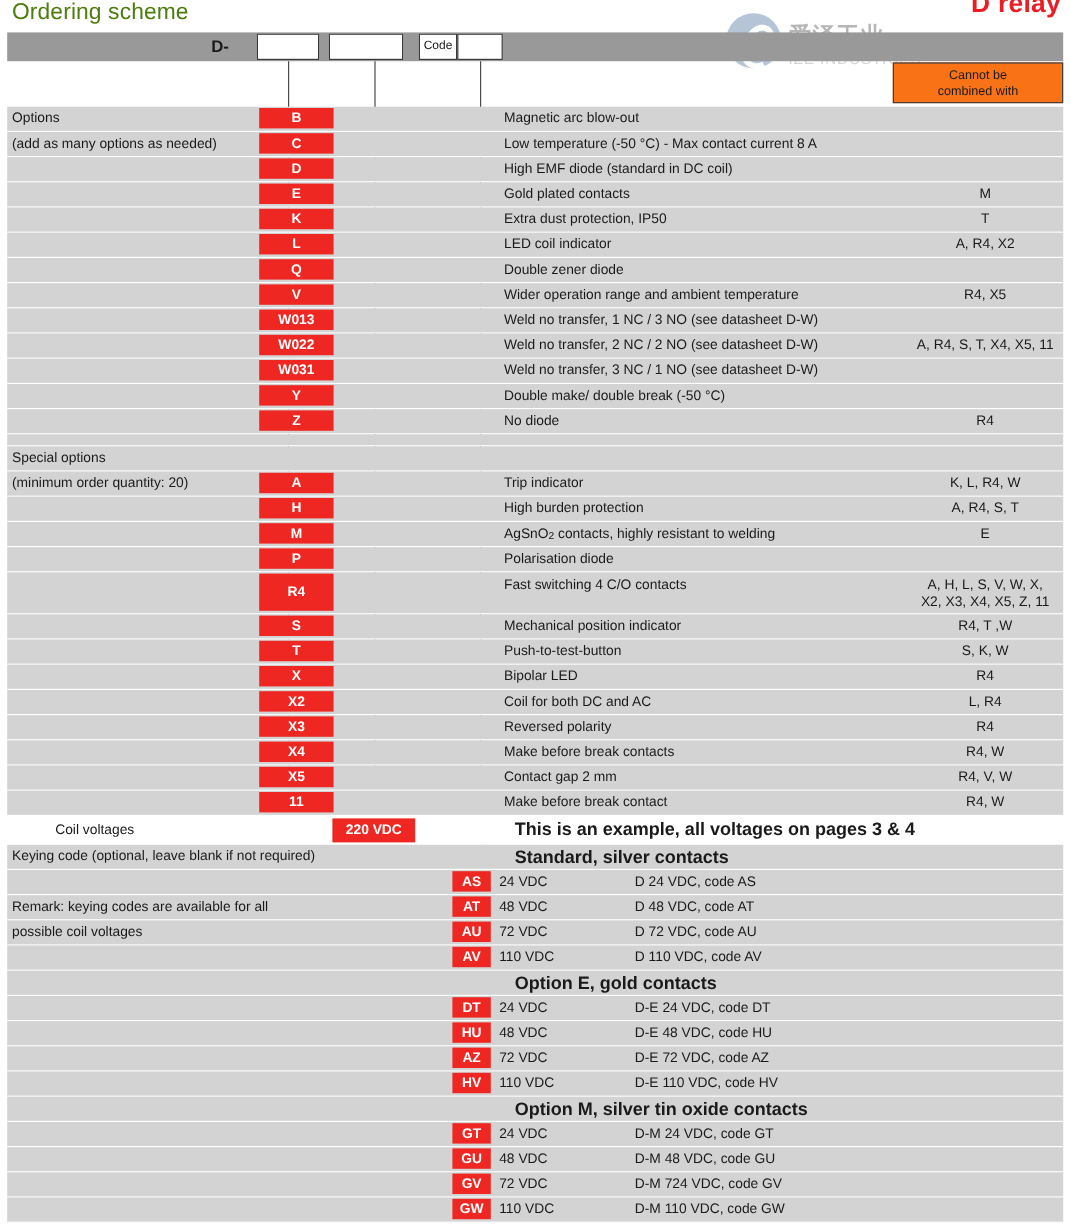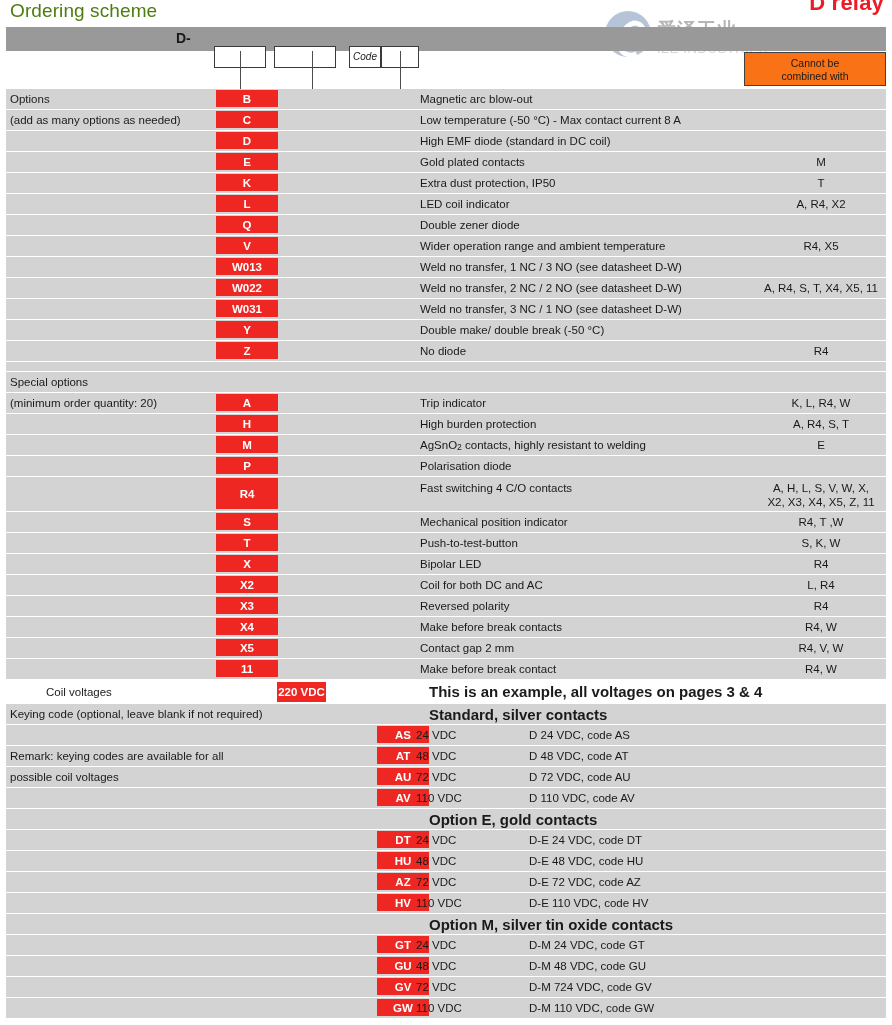--- a/index.html
+++ b/index.html
@@ -57,22 +57,22 @@
   .codebar {
     position: absolute; left: 6px; top: 27px;
     width: 880px; height: 24px;
     background: #999999;
   }
   .codebar .dash {
     position: absolute; left: 170px; top: 3px;
     font-size: 14px; font-weight: bold; color: #1a1a1a;
   }
   .cbox {
-    position: absolute; top: 19px; height: 22px;
-    background: #ffffff; border: 1px solid #3a3a3a; font-style: italic;
+    position: absolute; top: 1px; height: 22px;
+    background: #ffffff; border: 1px solid #3a3a3a;
   }
   .cbox.b1 { left: 208px; width: 52px; }
   .cbox.b2 { left: 268px; width: 62px; }
   .cbox.b3 { left: 343px; width: 32px; }
   .cbox.b4 { left: 375px; width: 38px; }
   .cbox .lbl {
     display:block; text-align:center; line-height:20px;
     font-size: 10px; color: #1a1a1a;
   }
 
@@ -151,21 +151,21 @@
     text-align: center;
     display:flex; align-items:center; justify-content:center;
   }
   .c-bold {
     position: absolute; left: 423px; top: 0; height: 100%;
     font-size: 15px; font-weight: bold; color: #1a1a1a; line-height: 21px;
     white-space: nowrap;
   }
   .kcode {
     position: absolute; left: 371px; top: 1px;
-    width: 52px; height: calc(100% - 3px);
+    width: 32px; height: calc(100% - 3px);
     background: #ee2722; color: #ffffff;
     font-size: 11.5px; font-weight: bold;
     display:flex; align-items:center; justify-content:center;
   }
   .kvolt {
     position: absolute; left: 410px; top: 0; height:100%;
     font-size: 11.5px; color: #1a1a1a; line-height: 21px;
   }
   .kdesc {
     position: absolute; left: 523px; top: 0; height:100%;
@@ -378,21 +378,21 @@
     </div>
 
     <div class="row">
       <div class="c-code">11</div>
       <div class="c-desc">Make before break contact</div>
       <div class="c-ccw">R4, W</div>
     </div>
 
     <div class="row white" style="height:24px;">
       <div class="c-left" style="line-height:24px;margin-left:36px;">Coil voltages</div>
-      <div class="vchip" style="left:271px; top:2px; width:49px; height:20px;">220 VDC</div>
+      <div class="vchip" style="left:271px; top:2px; width:69px; height:20px;">220 VDC</div>
       <div class="c-bold" style="line-height:24px;">This is an example, all voltages on pages 3 &amp; 4</div>
     </div>
 
     <div class="row">
       <div class="c-left">Keying code (optional, leave blank if not required)</div>
       <div class="c-bold">Standard, silver contacts</div>
     </div>
 
     <div class="row">
       <div class="kcode">AS</div>

